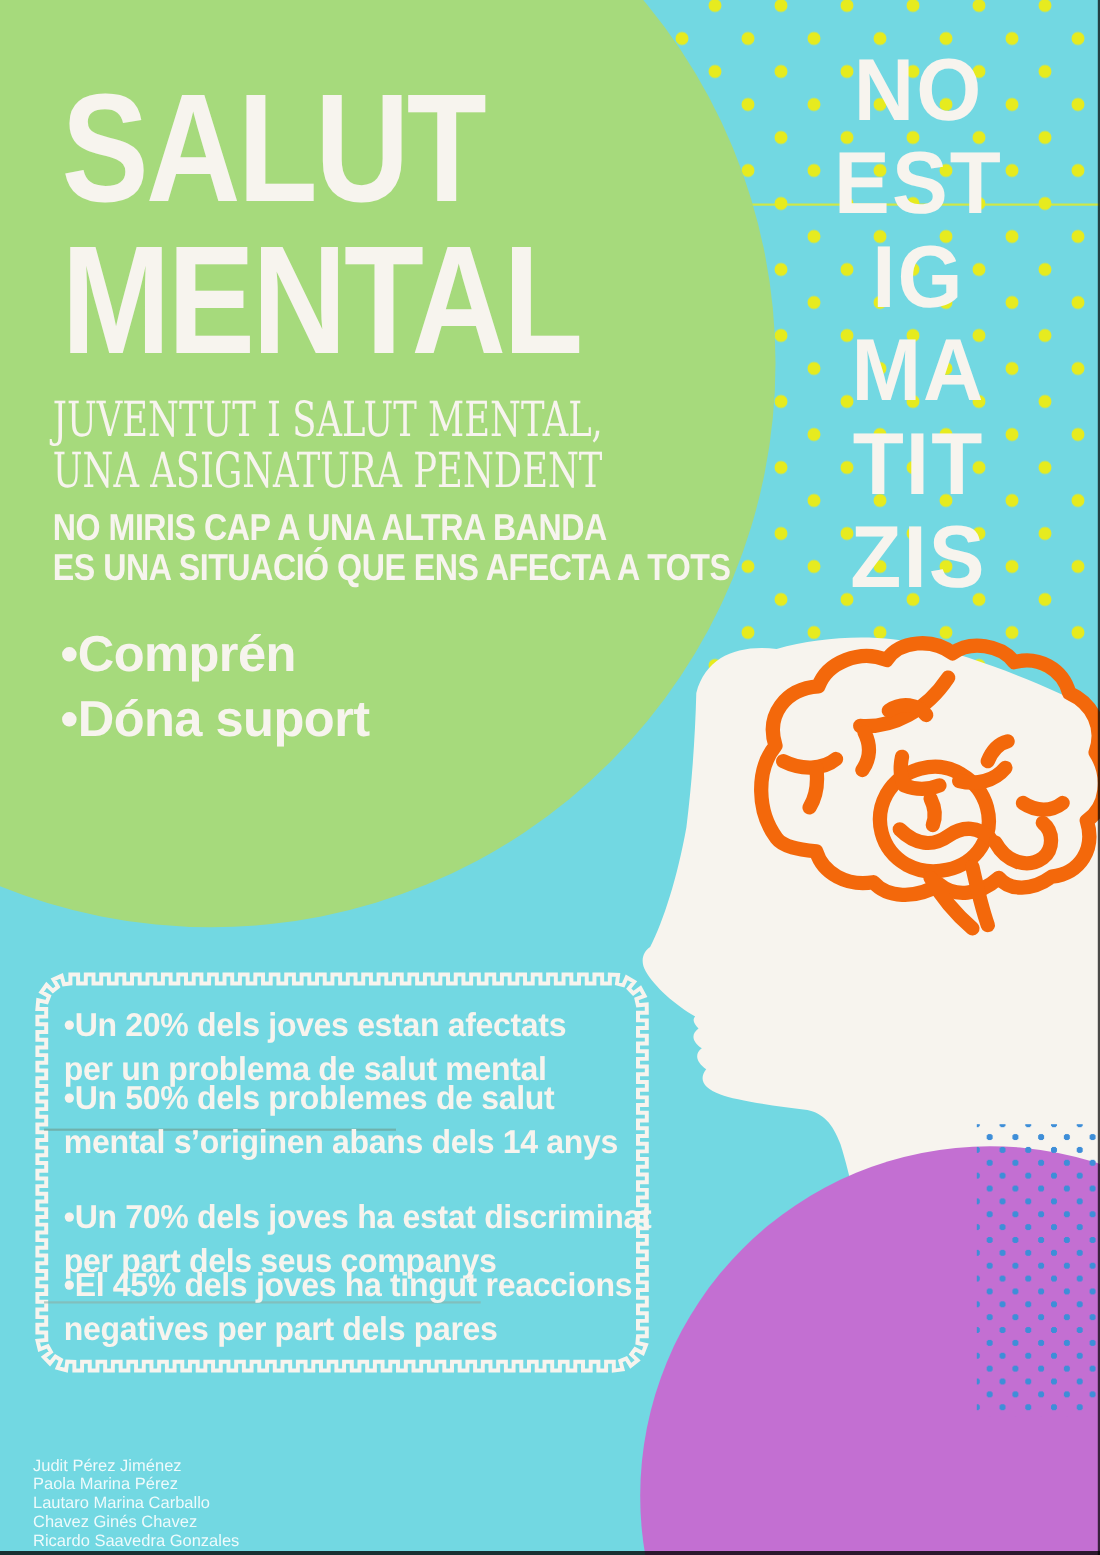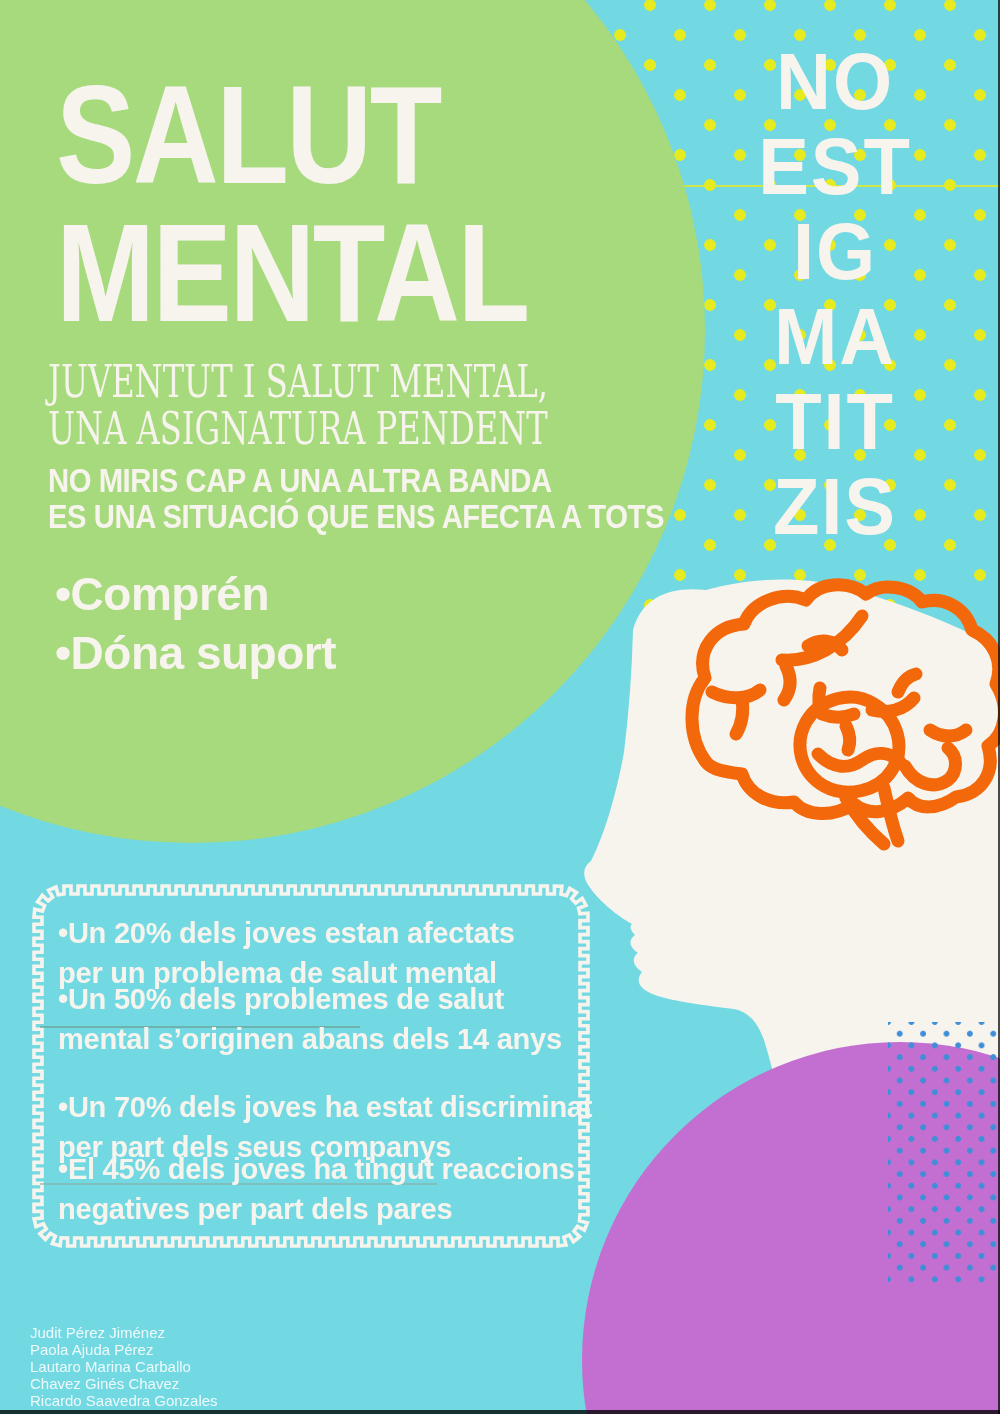--- a/index.html
+++ b/index.html
@@ -178,21 +178,21 @@
         <div class="line">per part dels seus companys</div>
       </div>
       <div class="stat">
         <div class="line">•El 45% dels joves ha tingut reaccions</div>
         <div class="line">negatives per part dels pares</div>
       </div>
     </div>
 
   <div class="authors">
       <div class="author-line">Judit Pérez Jiménez</div>
-      <div class="author-line">Paola Ajuda Pérez</div>
+      <div class="author-line">Paola Marina Pérez</div>
       <div class="author-line">Lautaro Marina Carballo</div>
       <div class="author-line">Chavez Ginés Chavez</div>
       <div class="author-line">Ricardo Saavedra Gonzales</div>
     </div>
 
   <div class="edge-bottom"></div>
   <div class="edge-right"></div>
 </div>
 
 </body></html>

